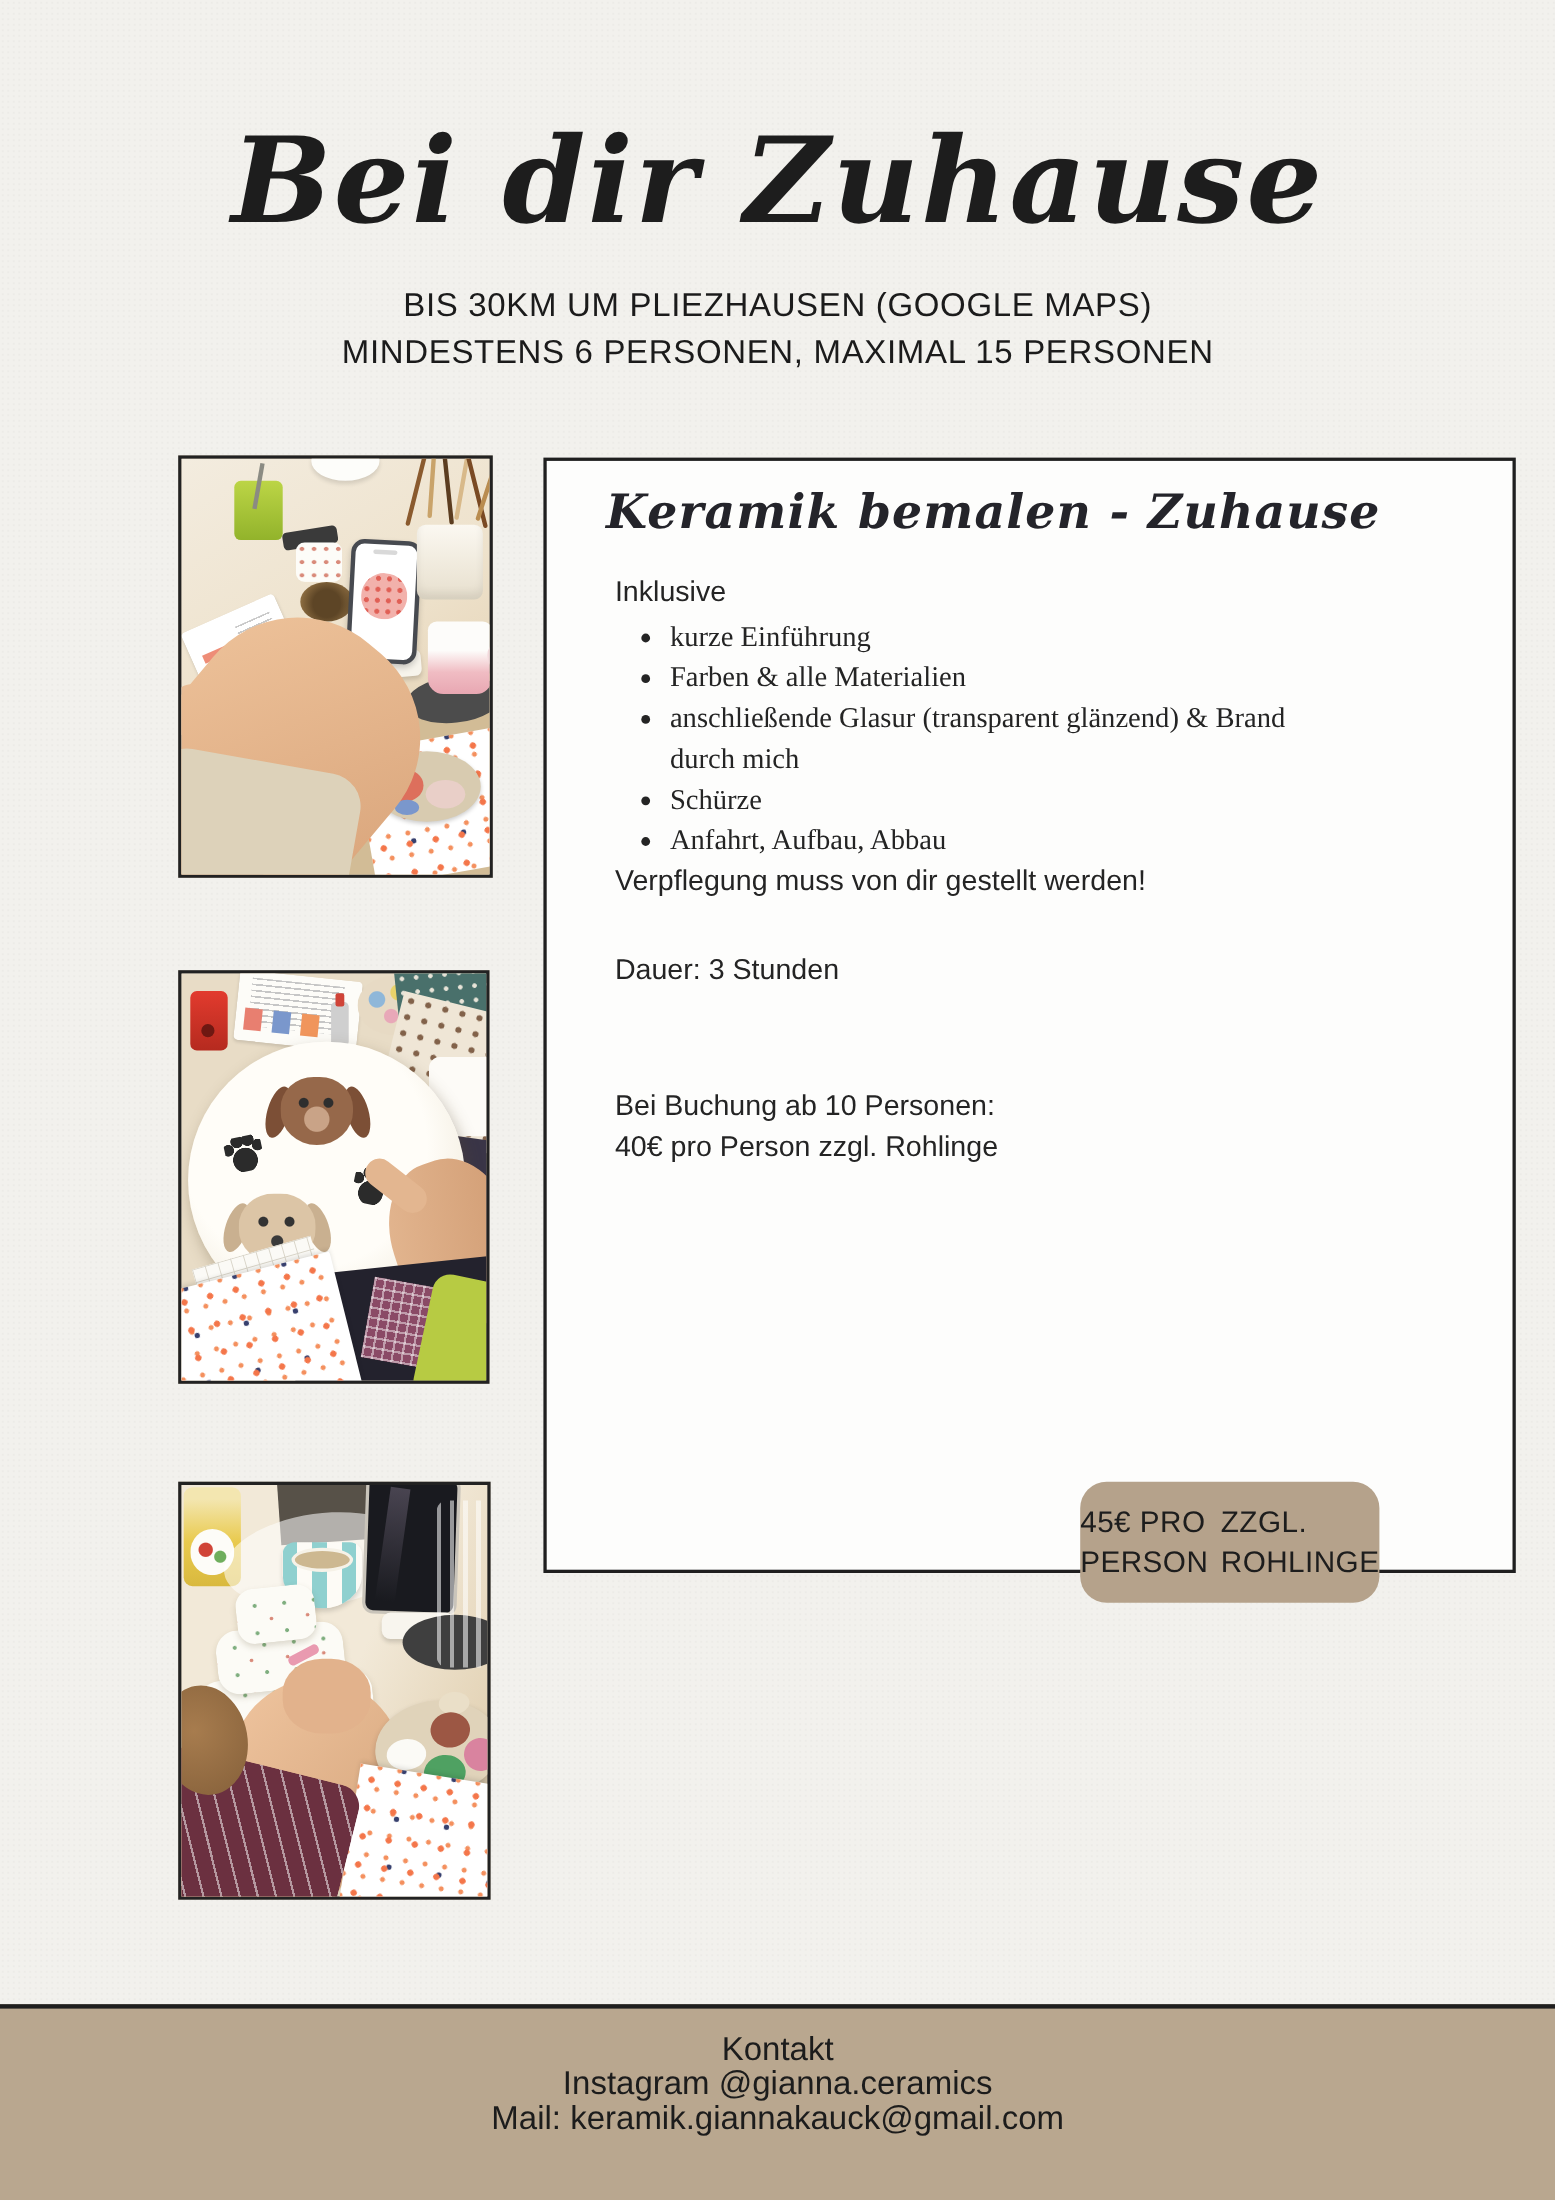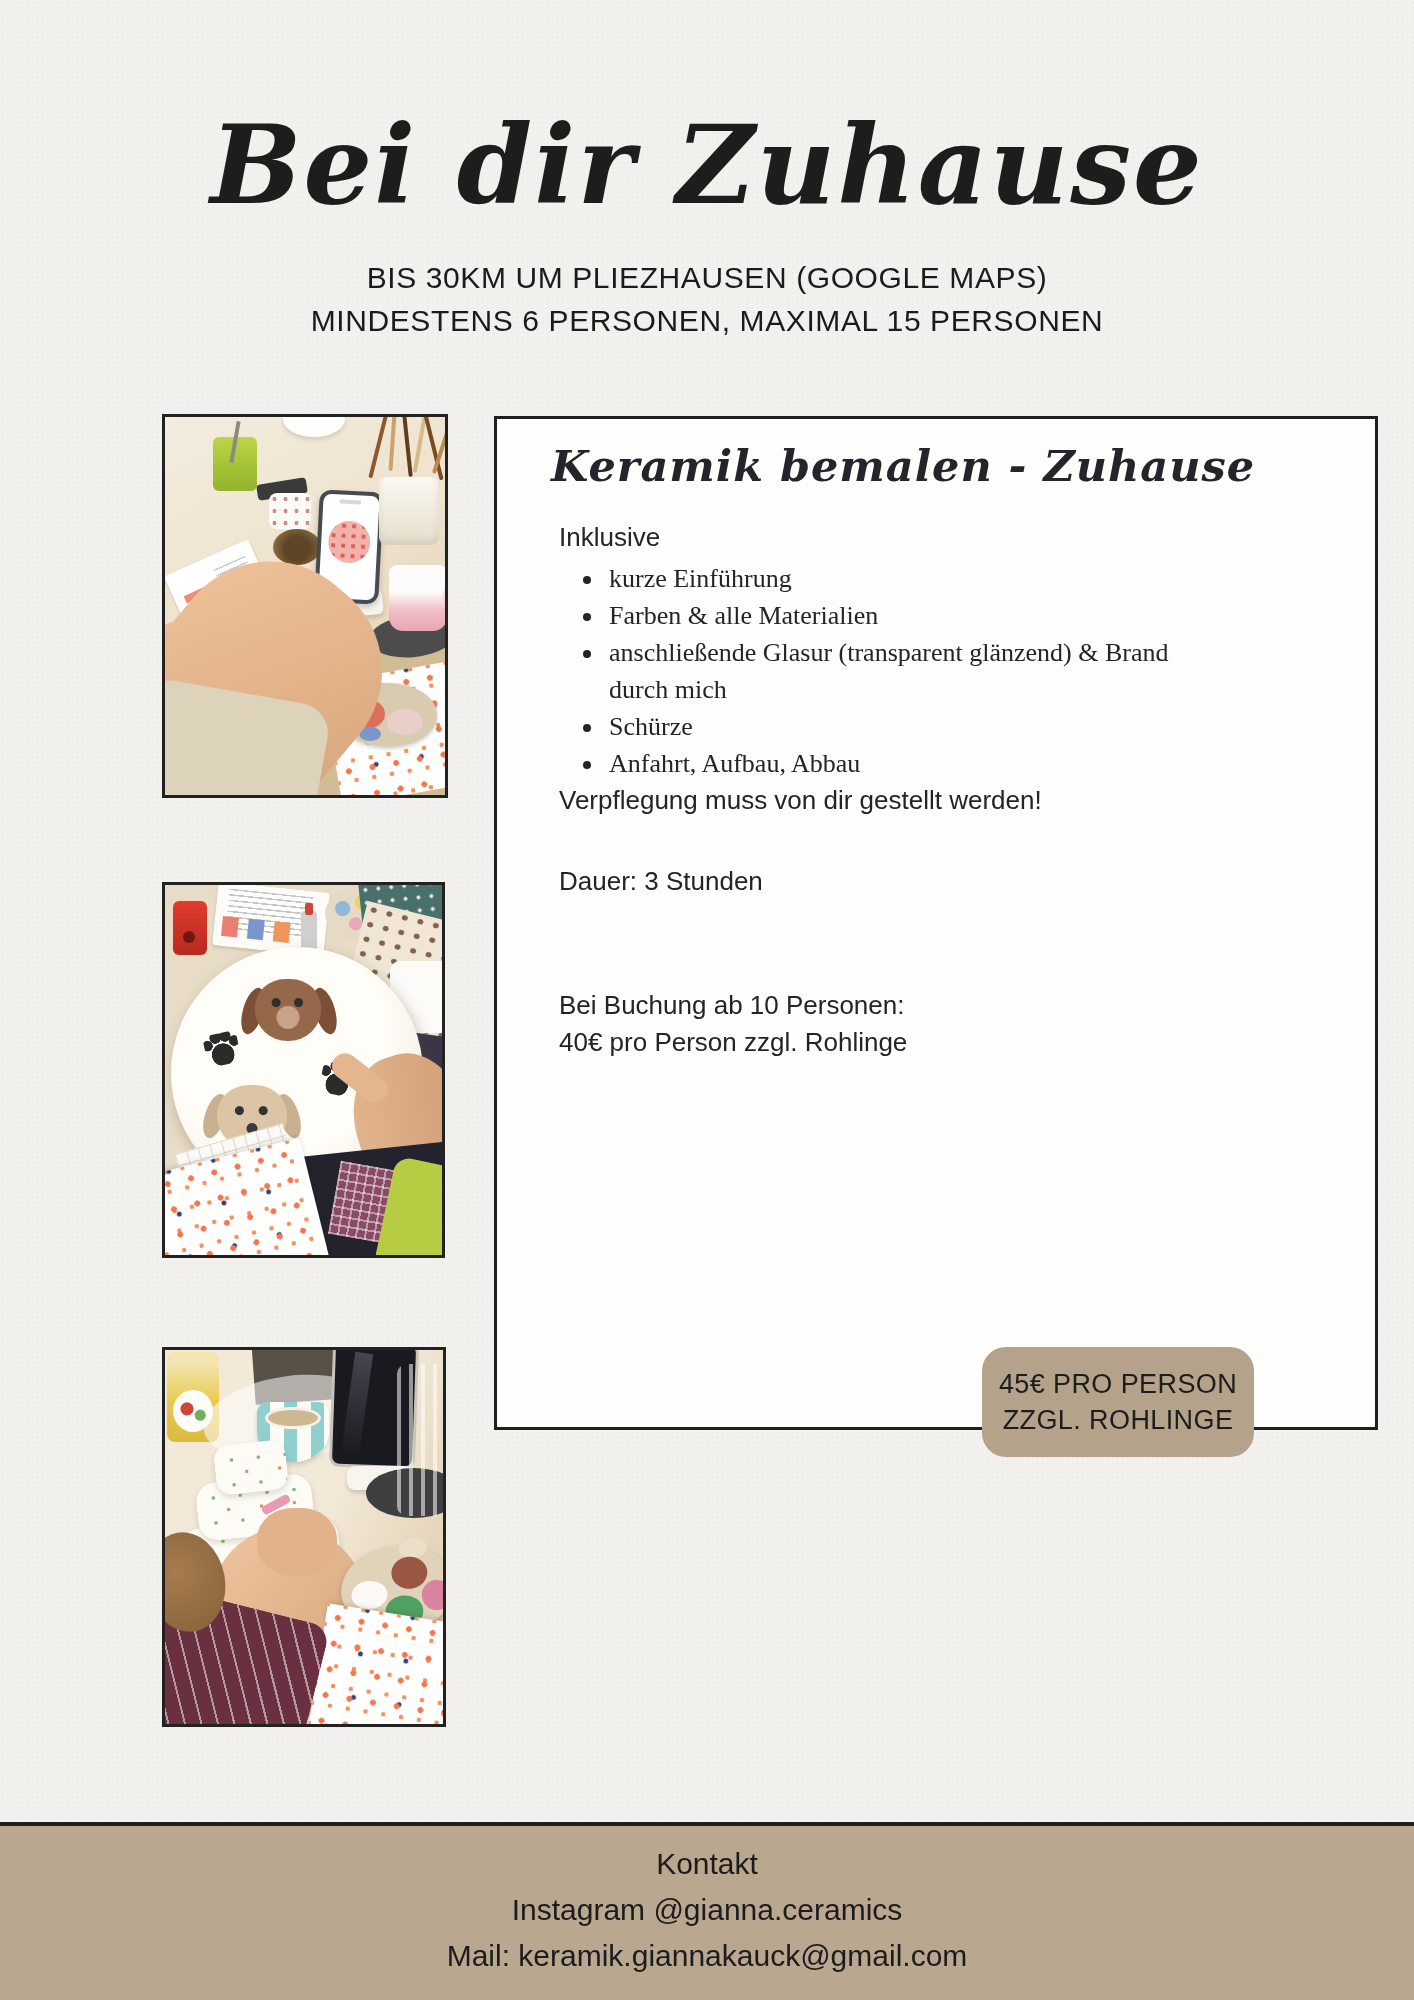--- a/index.html
+++ b/index.html
@@ -212,30 +212,30 @@
   .includes-list { margin:2px 0 0 0; padding-left:46px; }
   .includes-list li { padding-left:4px;font-family:Liberation Serif, serif; }
   .note { }
   .duration { margin-top:44px; }
   .booking { margin-top:87px; }
 
   
   .price-badge {
     position:absolute; left:982px; top:1347px; width:272px; height:110px;
     background:var(--badge-bg,#b5a28b); border-radius:24px; z-index:5;
-    display:flex; flex-direction:column; align-items:center; justify-content:center;
+    display:flex; flex-direction:row; align-items:center; justify-content:center;
     font-size:27px; line-height:36px; letter-spacing:.4px; color:#1d1d1d;
   }
 
   
   .footer {
     position:absolute; left:0; top:1822px; width:1414px; height:178px;
     background:var(--footer-bg,#b9a78f); border-top:4px solid var(--border-dark,#1f1f1f);
     display:flex; flex-direction:column; align-items:center;
-    padding-top:22px; gap:15px; font-size:30px; line-height:31px; color:#1c1c1c;
+    padding-top:22px; gap:0; font-size:30px; line-height:31px; color:#1c1c1c;
   }
 </style>
 </head>
 <body>
 
 <div class="page">
 
   <h1 class="title">Bei dir Zuhause</h1>
 
   <div class="subtitle">

